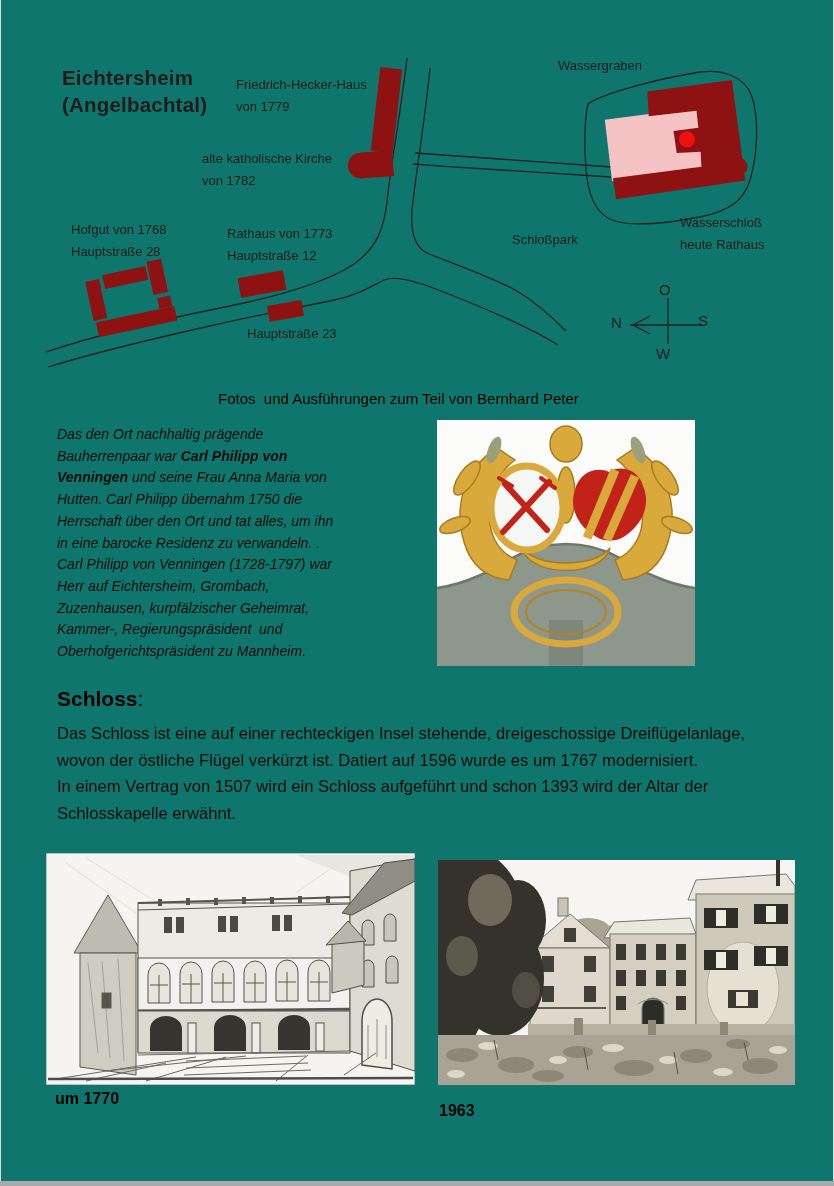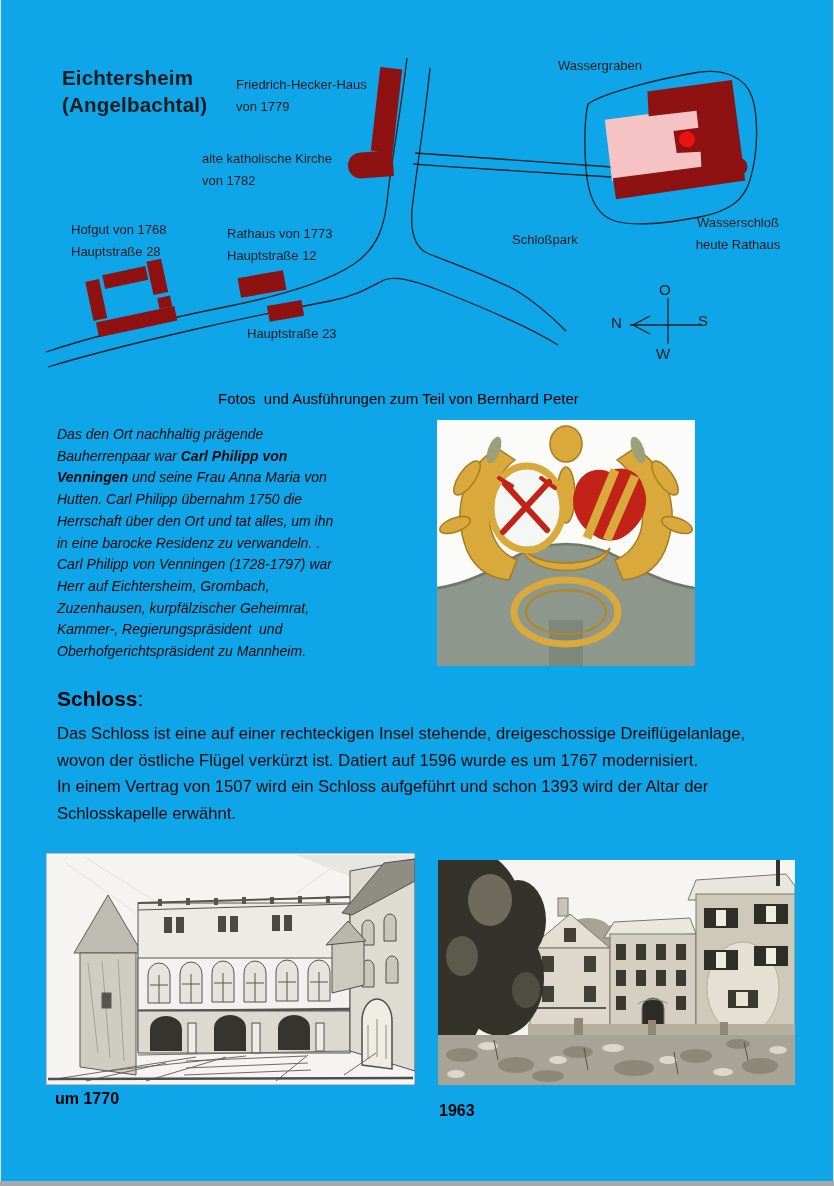--- a/index.html
+++ b/index.html
@@ -1,16 +1,16 @@
 <!DOCTYPE html>
 <html><head>
 <meta charset="utf-8">
 <style>
   html,body{margin:0;padding:0;background:#fff;}
-  .page{position:relative;width:834px;height:1186px;background:#0ea5e9;overflow:hidden;
+  .page{position:relative;width:834px;height:1186px;background:#0f766e;overflow:hidden;
         font-family:"Liberation Sans",sans-serif;color:#111;
         box-shadow:inset 1px 0 0 #dedede, inset -1px 0 0 #dedede;}
   .abs{position:absolute;}
   .t{white-space:pre;}
   .map-label{position:absolute;font-size:13px;line-height:21.5px;color:#1c1c1c;}
   .map-title{position:absolute;font-size:20.5px;font-weight:bold;line-height:27px;color:#1c1c1c;letter-spacing:.2px;}
   .compass-letter{position:absolute;font-size:15px;color:#1c1c1c;}
   .caption{position:absolute;left:218px;top:390px;font-size:15px;color:#000;}
   .intro{position:absolute;left:57px;top:424px;font-size:14px;font-style:italic;line-height:21.7px;color:#0b0b0b;width:380px;}
   .intro b{font-weight:bold;}
@@ -83,21 +83,21 @@
     <div class="map-label t" style="left:558px;top:55px;">Wassergraben</div>
     <div class="map-label" style="left:71px;top:219px;">
       <div class="t">Hofgut von 1768</div>
       <div class="t">Hauptstraße 28</div>
     </div>
     <div class="map-label" style="left:227px;top:223px;">
       <div class="t">Rathaus von 1773</div>
       <div class="t">Hauptstraße 12</div>
     </div>
     <div class="map-label t" style="left:494px;top:229px;margin-left:18px;">Schloßpark</div>
-    <div class="map-label" style="left:680px;top:212px;width:116px;text-align:center;">
+    <div class="map-label" style="left:680px;top:212px;width:116px;">
       <div class="t">Wasserschloß</div>
       <div class="t">heute Rathaus</div>
     </div>
     <div class="map-label t" style="left:247px;top:323px;">Hauptstraße 23</div>
 
     <div class="compass-letter t" style="left:659px;top:281px;">O</div>
     <div class="compass-letter t" style="left:611px;top:314px;">N</div>
     <div class="compass-letter t" style="left:698px;top:312px;">S</div>
     <div class="compass-letter t" style="left:656px;top:345px;">W</div>
   </div>

